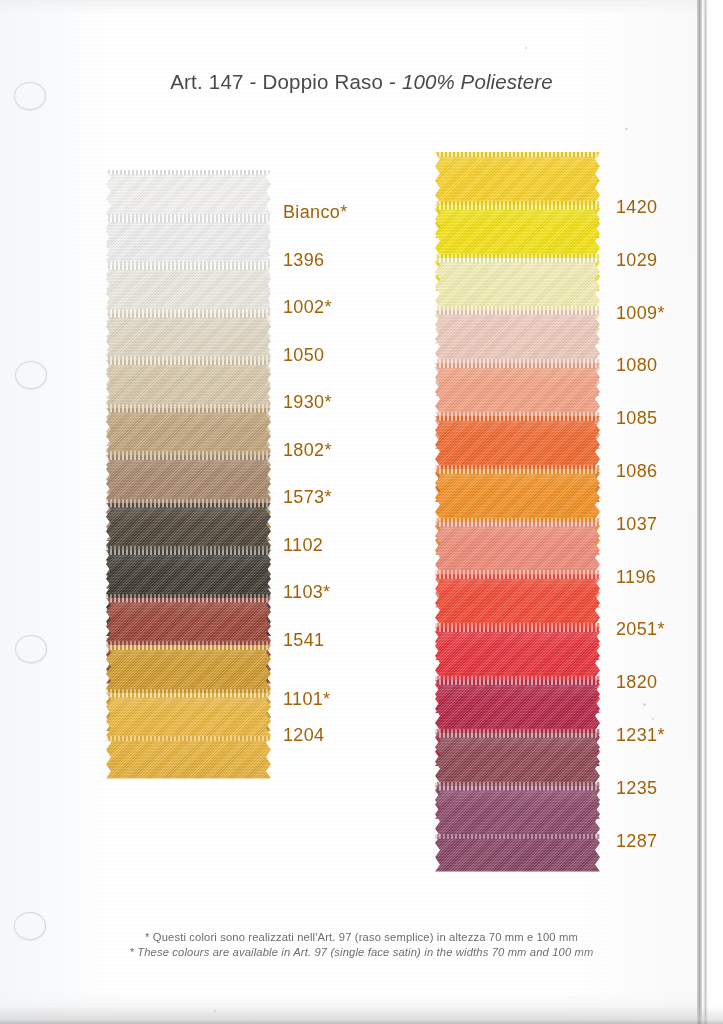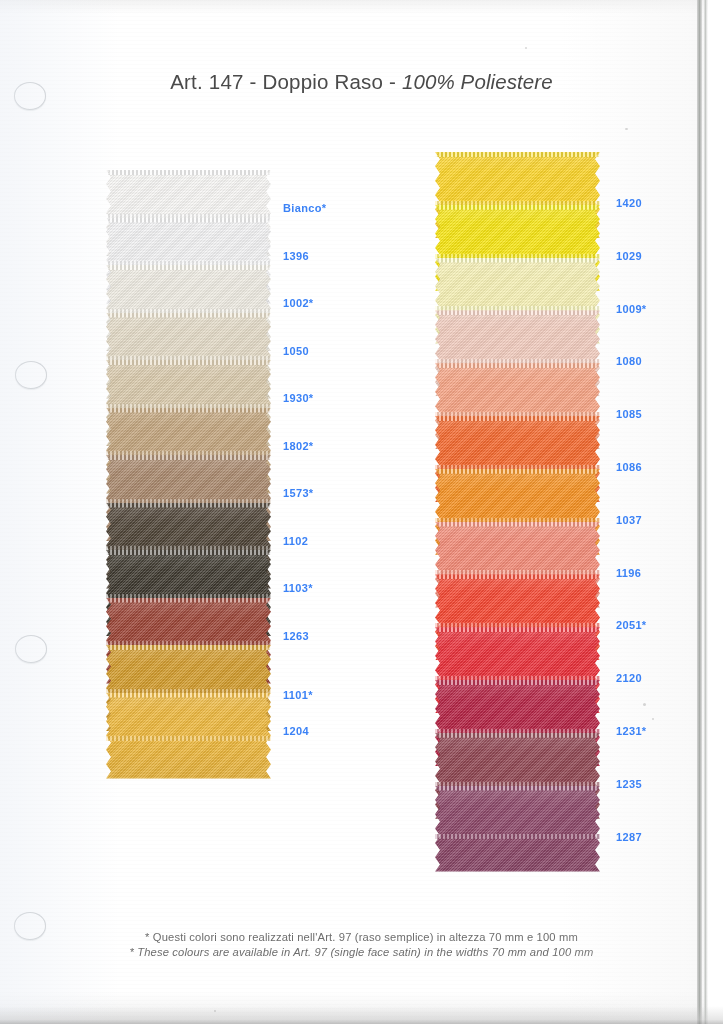--- a/index.html
+++ b/index.html
@@ -150,25 +150,24 @@
     background-image: repeating-linear-gradient(90deg,
       rgba(255,255,255,0.60) 0px,
       rgba(255,255,255,0.60) 2px,
       rgba(0,0,0,0.16) 2px,
       rgba(0,0,0,0.16) 4px);
     opacity: .85;
   }
 
   .swatch-label {
     position: absolute;
-    font-size: 11px;
-    color: #3b82f6;
+    font-size: 18px;
+    color: #a16207;
     letter-spacing: .35px;
     white-space: nowrap;
-    font-weight: bold;
   }
 
   
   #footnotes {
     position: absolute;
     left: 0;
     top: 930px;
     width: 723px;
     text-align: center;
     color: #6d6d6d;
@@ -357,29 +356,29 @@
   <div class="speck" style="left:214px; top:1010px;width:2px; height:2px;"></div>
 <div class="swatch-label" style="left: 283px; top: 202px; z-index: 60;">Bianco*</div>
     <div class="swatch-label" style="left: 283px; top: 249.5px; z-index: 60;">1396</div>
     <div class="swatch-label" style="left: 283px; top: 297px; z-index: 60;">1002*</div>
     <div class="swatch-label" style="left: 283px; top: 344.5px; z-index: 60;">1050</div>
     <div class="swatch-label" style="left: 283px; top: 392px; z-index: 60;">1930*</div>
     <div class="swatch-label" style="left: 283px; top: 439.5px; z-index: 60;">1802*</div>
     <div class="swatch-label" style="left: 283px; top: 487px; z-index: 60;">1573*</div>
     <div class="swatch-label" style="left: 283px; top: 534.5px; z-index: 60;">1102</div>
     <div class="swatch-label" style="left: 283px; top: 582px; z-index: 60;">1103*</div>
-    <div class="swatch-label" style="left: 283px; top: 629.5px; z-index: 60;">1263</div>
+    <div class="swatch-label" style="left: 283px; top: 629.5px; z-index: 60;">1541</div>
     <div class="swatch-label" style="left: 283px; top: 677px; z-index: 60; margin-top: 12px;">1101*</div>
     <div class="swatch-label" style="left: 283px; top: 724.5px; z-index: 60;">1204</div>
     <div class="swatch-label" style="left: 616px; top: 197px; z-index: 60;">1420</div>
     <div class="swatch-label" style="left: 616px; top: 249.8px; z-index: 60;">1029</div>
     <div class="swatch-label" style="left: 616px; top: 302.6px; z-index: 60;">1009*</div>
     <div class="swatch-label" style="left: 616px; top: 355.4px; z-index: 60;">1080</div>
     <div class="swatch-label" style="left: 616px; top: 408.2px; z-index: 60;">1085</div>
     <div class="swatch-label" style="left: 616px; top: 461px; z-index: 60;">1086</div>
     <div class="swatch-label" style="left: 616px; top: 513.8px; z-index: 60;">1037</div>
     <div class="swatch-label" style="left: 616px; top: 566.6px; z-index: 60;">1196</div>
     <div class="swatch-label" style="left: 616px; top: 619.4px; z-index: 60;">2051*</div>
-    <div class="swatch-label" style="left: 616px; top: 672.2px; z-index: 60;">2120</div>
+    <div class="swatch-label" style="left: 616px; top: 672.2px; z-index: 60;">1820</div>
     <div class="swatch-label" style="left: 616px; top: 725px; z-index: 60;">1231*</div>
     <div class="swatch-label" style="left: 616px; top: 778px; z-index: 60;">1235</div>
     <div class="swatch-label" style="left: 616px; top: 830.6px; z-index: 60;">1287</div>
   </div>
 
 </body></html>

